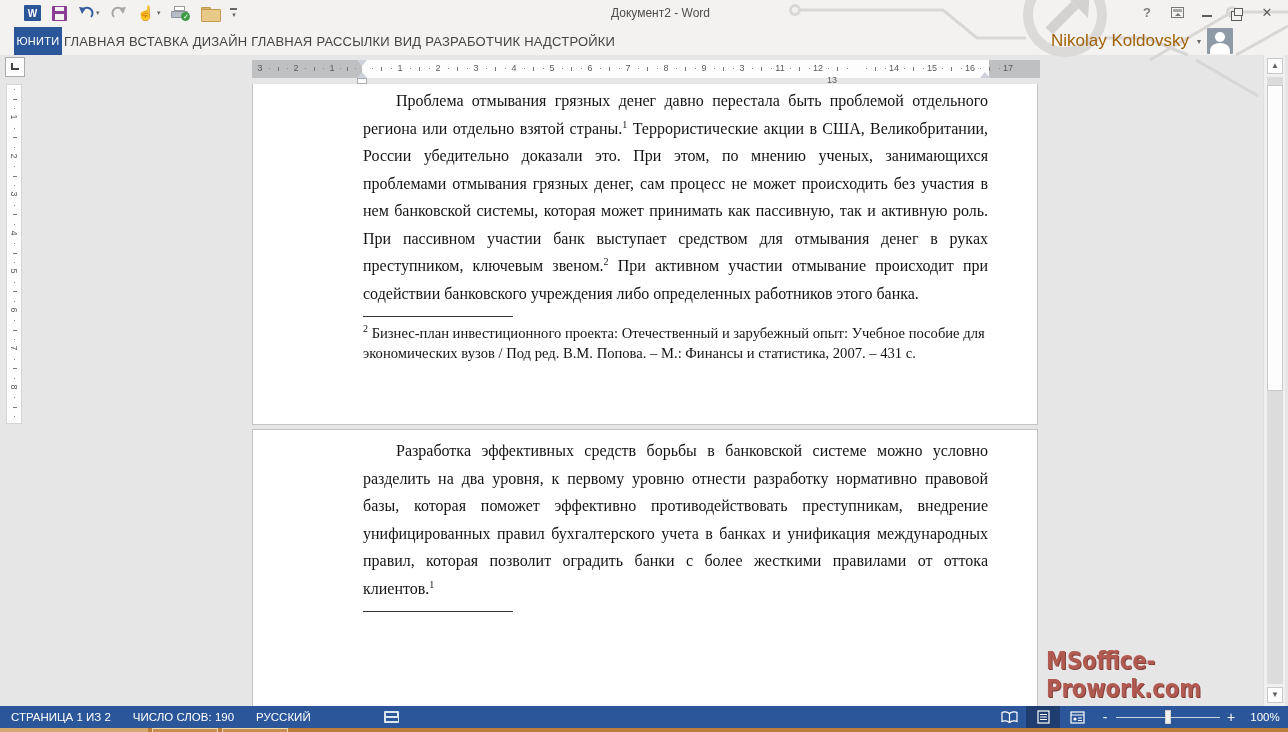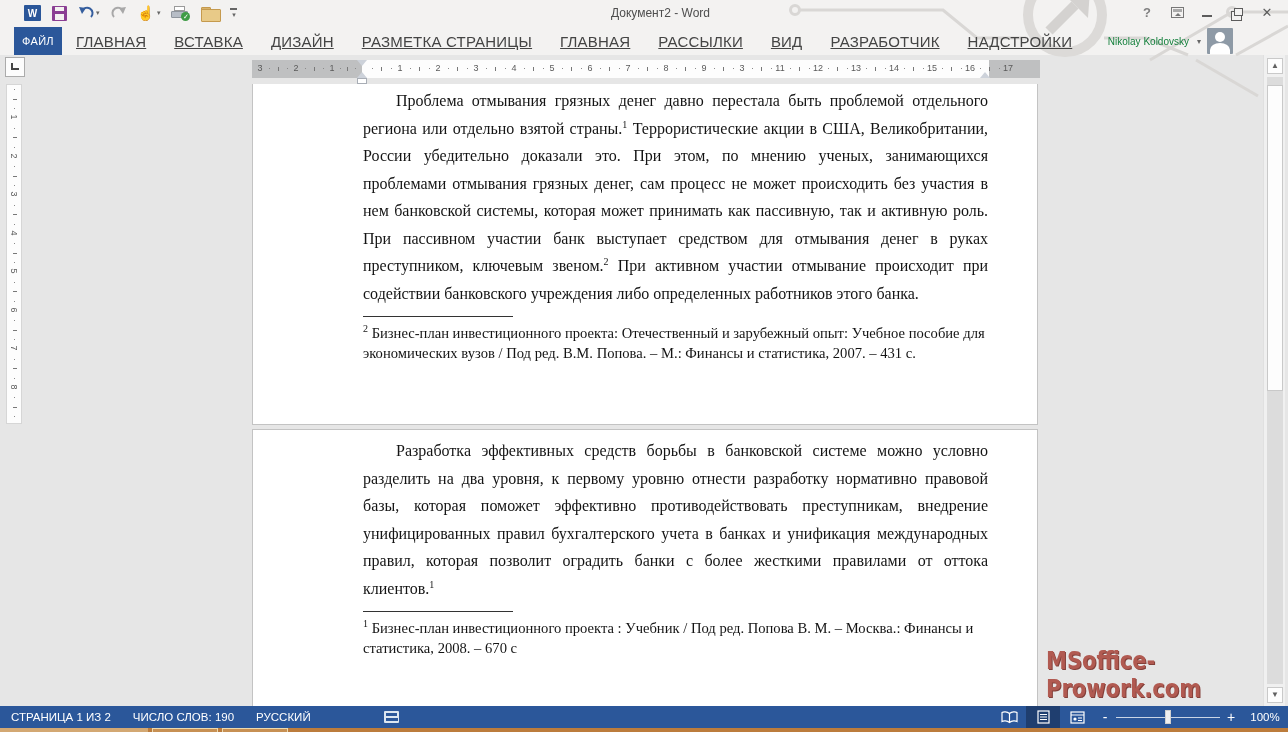--- a/index.html
+++ b/index.html
@@ -43,23 +43,23 @@
                          border-left:3px solid transparent; border-right:3px solid transparent; border-bottom:3px solid #777; }
   .ic-min { width:10px; height:2px; background:#5c5c5c; margin-top:8px; }
   .ic-restore { width:9px; height:8px; border:1px solid #5c5c5c; position:relative; background:#f3f2f1; margin-left:3px; }
   .ic-restore::before { content:""; position:absolute; left:-4px; top:2px; width:9px; height:8px; border:1px solid #5c5c5c; background:#f3f2f1; z-index:-1; }
   .ic-close { font-size:13px; color:#5c5c5c; }
 
   .tabrow { position:absolute; left:0; top:27px; width:1288px; height:28px; z-index:3; display:flex; align-items:stretch; }
   .tab-file { width:48px; margin-left:10px; background:#2b579a; color:#fff; font-size:11px;
               display:flex; align-items:center; justify-content:center; letter-spacing:.3px; cursor:default; }
   .tabs { display:flex; align-items:stretch; margin-left:4px; }
-  .tab { display:flex; align-items:center; padding:0 14px; font-size:15px; color:#444; letter-spacing:.2px; cursor:default; white-space:nowrap;text-decoration:underline; }
+  .tab { display:flex; align-items:center; padding:0 2px; font-size:13px; color:#444; letter-spacing:.2px; cursor:default; white-space:nowrap; }
   .account { position:absolute; right:55px; top:27px; height:28px; display:flex; align-items:center; gap:6px; z-index:3; }
-  .account-name { font-size:10px; color:#15803d; }
+  .account-name { font-size:17px; color:#a16207; }
   .account .caret { font-size:8px; }
   .avatar { width:26px; height:26px; background:#8e9aa6; border-radius:1px; position:relative; overflow:hidden; }
   .avatar::before { content:""; position:absolute; left:8px; top:4px; width:10px; height:10px; background:#fff; border-radius:50%; }
   .avatar::after { content:""; position:absolute; left:3px; top:15px; width:20px; height:14px; background:#fff; border-radius:50% 50% 0 0; }
 
   
   .workspace { position:absolute; left:0; top:55px; width:1288px; height:651px; background:#e6e6e6; overflow:hidden; }
 
   .tab-selector { position:absolute; left:5px; top:2px; width:20px; height:20px; background:#fcfcfc; border:1px solid #ababab; display:flex; align-items:center; justify-content:center; }
   .tab-selector .lmark { width:8px; height:7px; border-left:2px solid #444; border-bottom:2px solid #444; margin-bottom:2px; }
@@ -200,25 +200,24 @@
           <div class="ic-restore"></div>
         </div>
       <div class="winbtn">
           <span class="ic-close">✕</span>
         </div>
     </div>
   </div>
 
   <div class="tabrow">
     <div id="ribbon-tabs" class="tabs" style="display:flex;">
-        <div class="tab-file">ФАЙЛ</div>
+        <div class="tab-file">ЮНИТИ</div>
         <div class="tab">ГЛАВНАЯ</div>
         <div class="tab">ВСТАВКА</div>
         <div class="tab">ДИЗАЙН</div>
-        <div class="tab">РАЗМЕТКА СТРАНИЦЫ</div>
         <div class="tab">ГЛАВНАЯ</div>
         <div class="tab">РАССЫЛКИ</div>
         <div class="tab">ВИД</div>
         <div class="tab">РАЗРАБОТЧИК</div>
         <div class="tab">НАДСТРОЙКИ</div>
       </div>
   </div>
   <div class="account">
     <span class="account-name">Nikolay Koldovsky</span>
     <span class="caret">▾</span>
@@ -245,21 +244,21 @@
         <span class="hr-num" style="left: 224px;">3</span>
         <span class="hr-num" style="left: 262px;">4</span>
         <span class="hr-num" style="left: 300px;">5</span>
         <span class="hr-num" style="left: 338px;">6</span>
         <span class="hr-num" style="left: 376px;">7</span>
         <span class="hr-num" style="left: 414px;">8</span>
         <span class="hr-num" style="left: 452px;">9</span>
         <span class="hr-num" style="left: 490px;">3</span>
         <span class="hr-num" style="left: 528px;">11</span>
         <span class="hr-num" style="left: 566px;">12</span>
-        <span class="hr-num" style="left: 604px;">13</span>
+        <span class="hr-num" style="left: 580px; margin-top: 12px;">13</span>
         <span class="hr-num" style="left: 642px;">14</span>
         <span class="hr-num" style="left: 680px;">15</span>
         <span class="hr-num" style="left: 718px;">16</span>
         <span class="hr-num" style="left: 756px;">17</span>
         <div class="hr-tick" style="left: 26px;"></div>
         <div class="hr-dot" style="left: 17px;"></div>
         <div class="hr-dot" style="left: 35px;"></div>
         <div class="hr-tick" style="left: 62px;"></div>
         <div class="hr-dot" style="left: 53px;"></div>
         <div class="hr-dot" style="left: 71px;"></div>
@@ -364,23 +363,20 @@
         <div id="footnotes-1">
             <div class="footnote"><sup>2</sup> Бизнес-план инвестиционного проекта: Отечественный и зарубежный опыт: Учебное пособие для экономических вузов / Под ред. В.М. Попова. – М.: Финансы и статистика, 2007. – 431 с.</div>
           </div>
       </div>
     </div>
 
     <div class="page page-2">
       <div class="page-inner">
         <p class="body-text">Разработка эффективных средств борьбы в банковской системе можно условно разделить на два уровня, к первому уровню отнести разработку нормативно правовой базы, которая поможет эффективно противодействовать преступникам, внедрение унифицированных правил бухгалтерского учета в банках и унификация международных правил, которая позволит оградить банки с более жесткими правилами от оттока клиентов.<sup>1</sup></p>
         <div class="fn-sep"></div>
-        <div id="footnotes-2">
-            <div class="footnote"><sup>1</sup> Бизнес-план инвестиционного проекта : Учебник / Под ред. Попова В. М. – Москва.: Финансы и статистика, 2008. – 670 с</div>
-          </div>
       </div>
     </div>
 
     <div class="watermark">MSoffice-Prowork.com</div>
 
     <div class="scrollbar">
       <div class="sb-track"></div>
       <div class="sb-arrow sb-up">▲</div>
       <div class="sb-thumb"></div>
       <div class="sb-arrow sb-down">▼</div>

